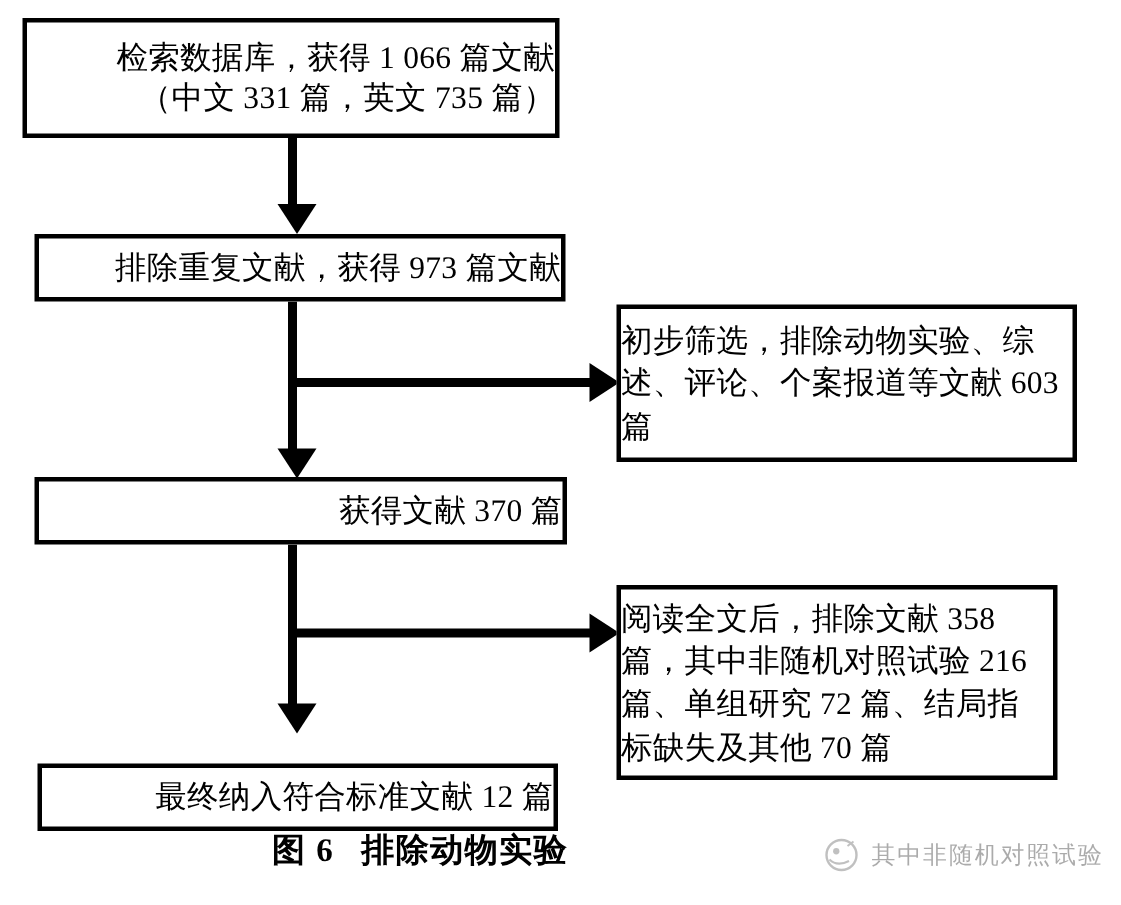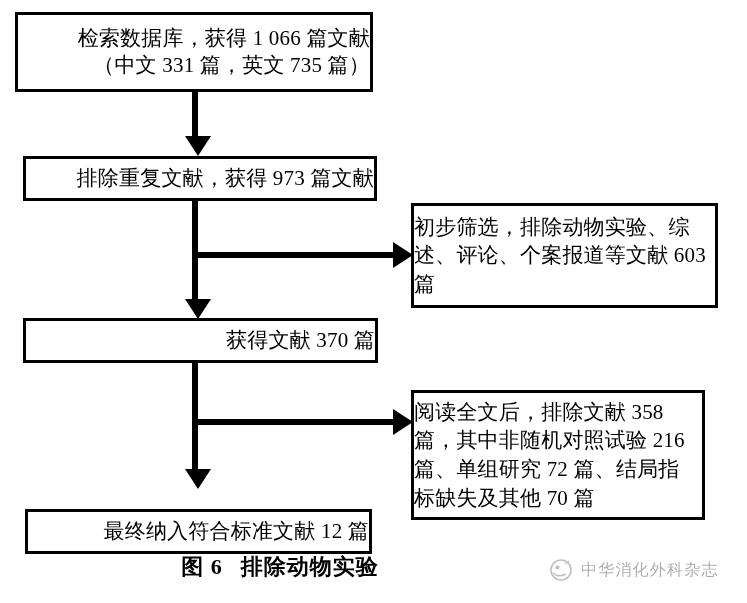--- a/index.html
+++ b/index.html
@@ -194,16 +194,16 @@
 
   <div id="watermark">
     <span class="wm-logo">
       <svg viewBox="0 0 26 26" width="26" height="26" aria-hidden="true">
         <circle cx="13" cy="13" r="10" fill="none" stroke="#6b6b6b" stroke-width="1.6"></circle>
         <circle cx="9.5" cy="10.5" r="2.1" fill="#6b6b6b"></circle>
         <path d="M5 16 Q10 21 18 17" fill="none" stroke="#6b6b6b" stroke-width="1.4"></path>
         <path d="M17 7 L21 4" fill="none" stroke="#6b6b6b" stroke-width="1.3"></path>
       </svg>
     </span>
-    <span class="wm-text">中华消化外科杂志</span>
+    <span class="wm-text">其中非随机对照试验</span>
   </div>
 
 </div>
 
 </body></html>

